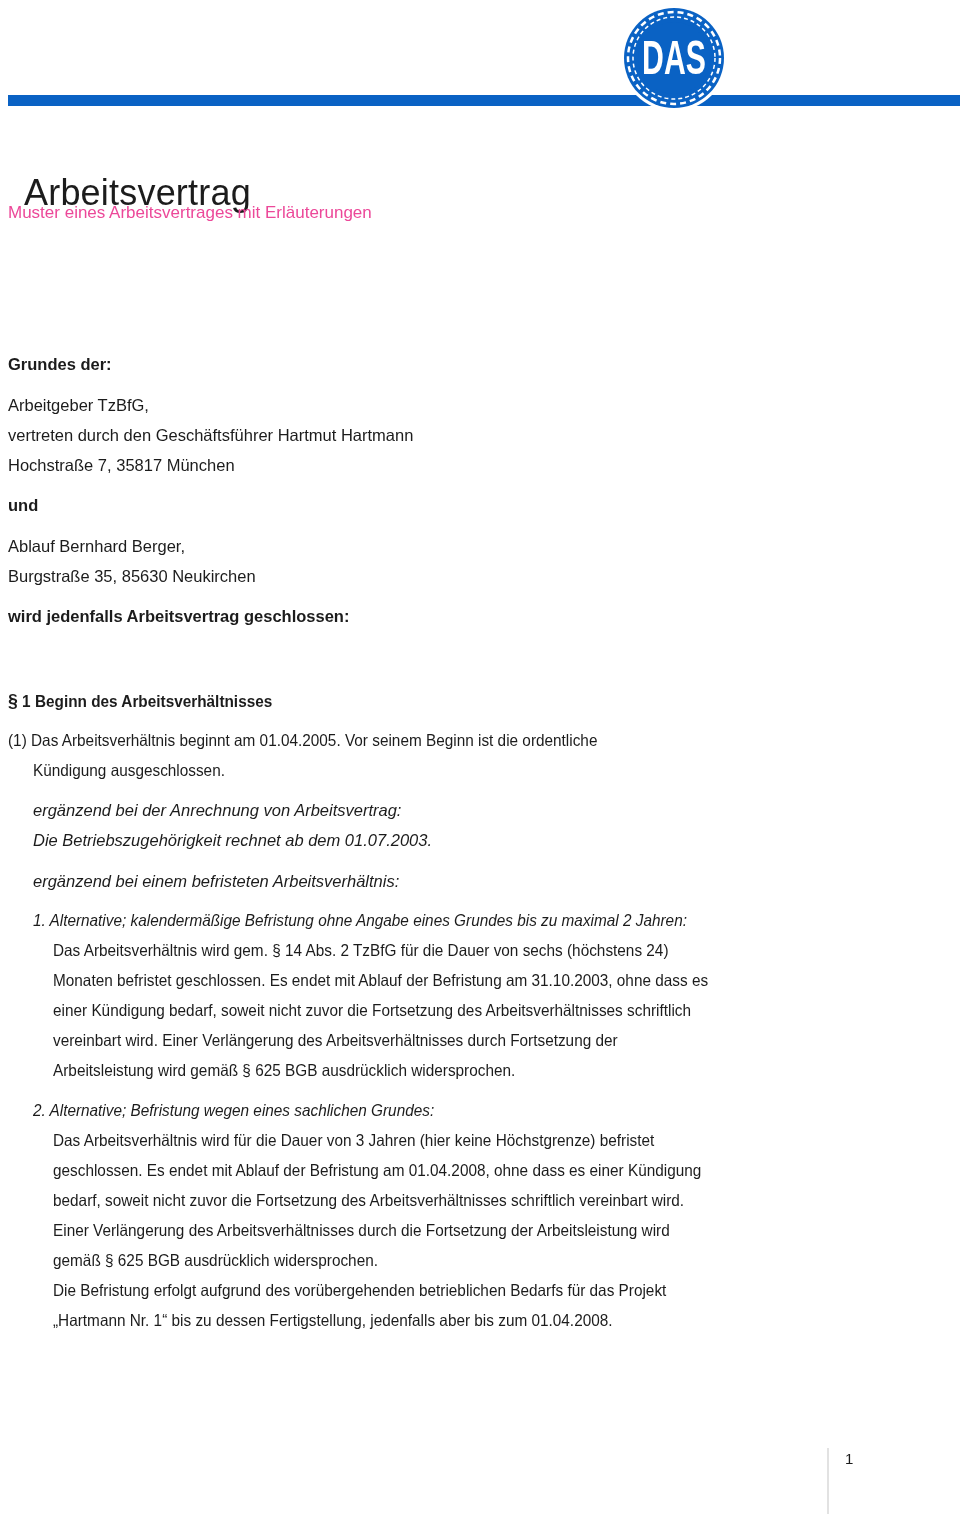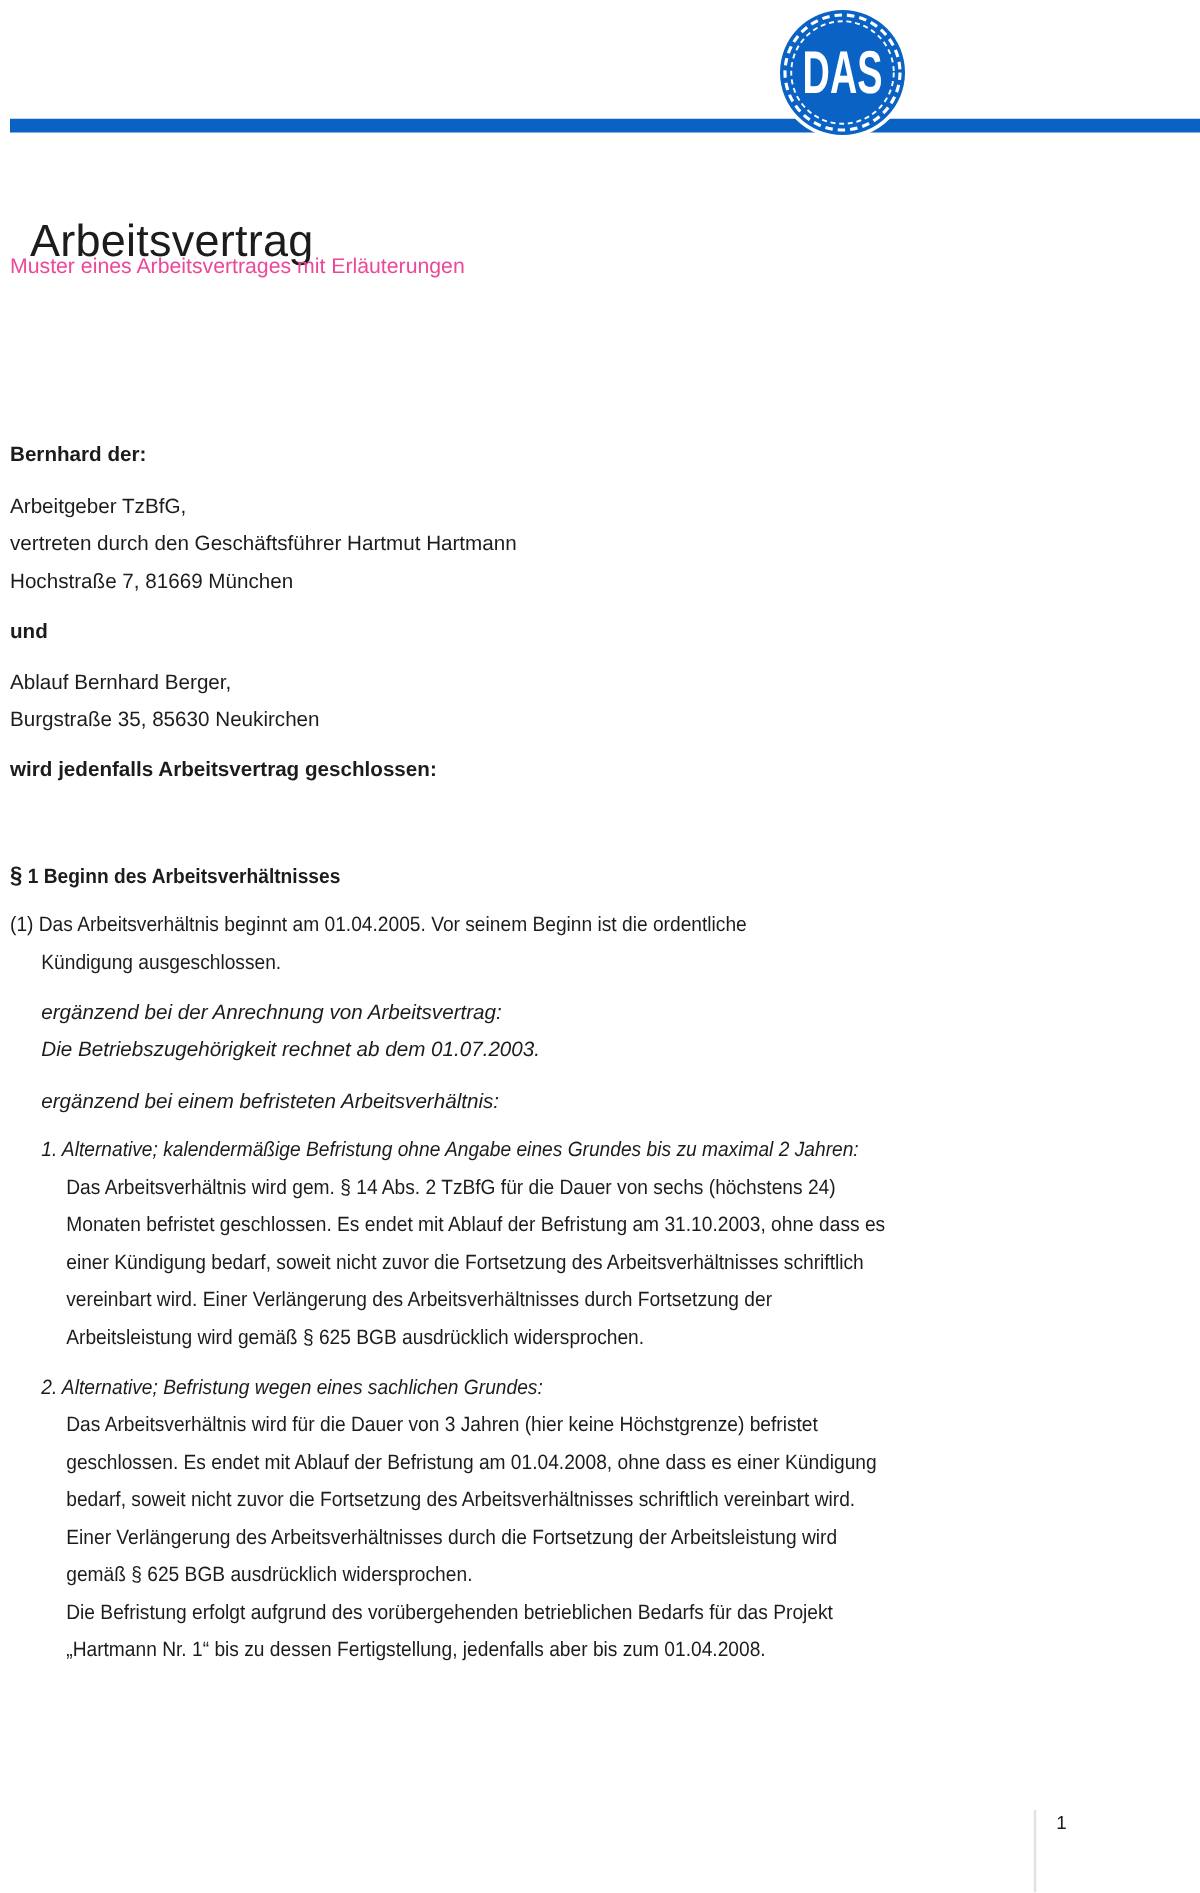--- a/index.html
+++ b/index.html
@@ -46,24 +46,24 @@
     <circle cx="54" cy="54" r="41" fill="none" stroke="#ffffff" stroke-width="1.5" stroke-dasharray="4 3"></circle>
     <circle cx="54" cy="54" r="46" fill="none" stroke="#ffffff" stroke-width="2.5" stroke-dasharray="6 4"></circle>
     <circle cx="54" cy="54" r="36" fill="#0a62c4"></circle>
     <text x="54" y="70" text-anchor="middle" fill="#ffffff" font-family="Liberation Sans, sans-serif" font-weight="bold" font-size="42" transform="translate(54 0) scale(0.72 1.15) translate(-54 -9)">DAS</text>
   </svg>
 </div>
 
 <h1 class="title">Arbeitsvertrag</h1>
 <p class="subtitle">Muster eines Arbeitsvertrages mit Erläuterungen</p>
 
-<p class="txt bold" style="top:355px">Bernhard der:</p>
+<p class="txt bold" style="top:355px">Grundes der:</p>
 <p class="txt" style="top:396px">Arbeitgeber TzBfG,</p>
 <p class="txt" style="top:426px">vertreten durch den Geschäftsführer Hartmut Hartmann</p>
-<p class="txt" style="top:456px">Hochstraße 7, 81669 München</p>
+<p class="txt" style="top:456px">Hochstraße 7, 35817 München</p>
 <p class="txt bold" style="top:496px">und</p>
 <p class="txt" style="top:537px">Ablauf Bernhard Berger,</p>
 <p class="txt" style="top:567px">Burgstraße 35, 85630 Neukirchen</p>
 <p class="txt bold" style="top:607px">wird jedenfalls Arbeitsvertrag geschlossen:</p>
 
 <p class="txt bold cond" style="top:690px">
   <span style="font-size:19px">§</span>
   <span>1 Beginn des Arbeitsverhältnisses</span>
 </p>
 <p class="txt cond" style="top:731px">(1) Das Arbeitsverhältnis beginnt am 01.04.2005. Vor seinem Beginn ist die ordentliche</p>

